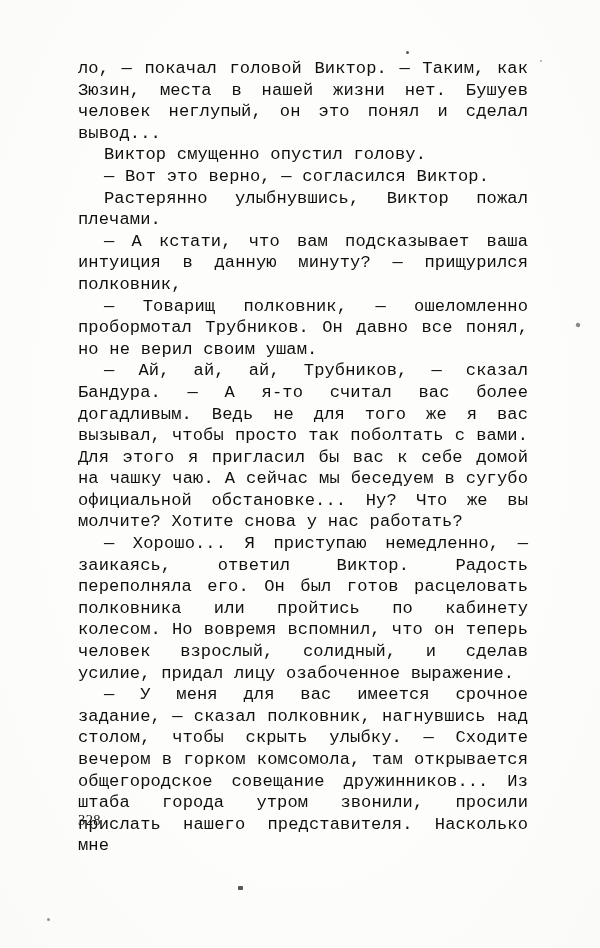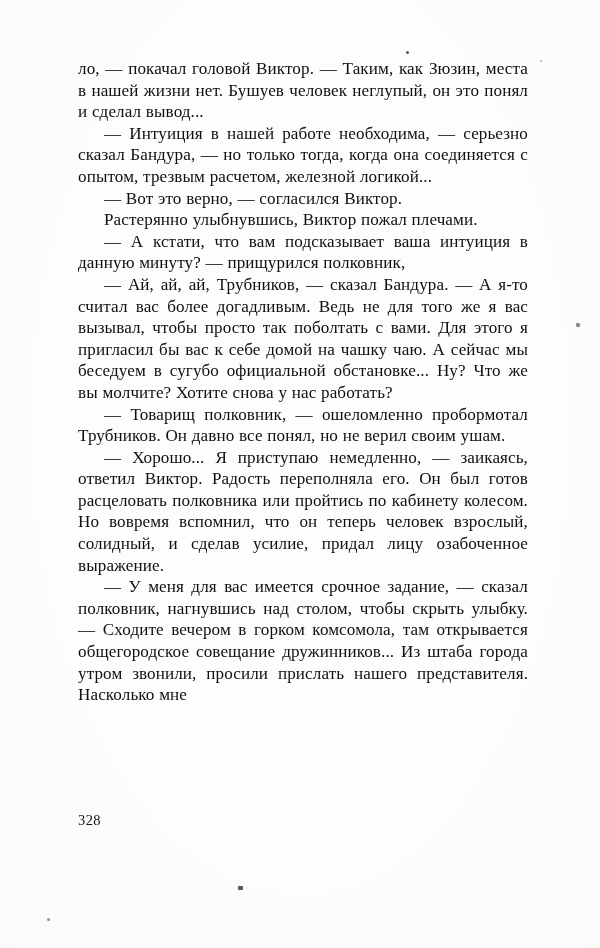--- a/index.html
+++ b/index.html
@@ -25,21 +25,21 @@
     pointer-events: none;
   }
   .textblock {
     position: absolute;
     left: 78px;
     top: 58px;
     width: 450px;
   }
   .para {
     margin: 0;
-    font-family: Liberation Serif, serif;
+    font-family: Liberation Mono, monospace;
     font-size: 17.1px;
     line-height: 21.6px;
     color: #100f0d;
     text-align: justify;
     text-justify: inter-word;
     letter-spacing: 0.1px;
     word-spacing: 0.3px;
     -webkit-font-smoothing: none;
   }
   .para.indent {
@@ -71,26 +71,26 @@
 </style>
 </head>
 <body>
 
 <div class="page">
 
   <div class="paper-tint"></div>
 
   <div class="textblock">
     <p class="para">ло, — покачал головой Виктор. — Таким, как Зюзин, места в нашей жизни нет. Бушуев человек неглупый, он это понял и сделал вывод...</p>
-    <p class="para indent">— Интуиция в нашей работе необходима, — серьезно сказал Бандура, — но только тогда, когда она соединяется с опытом, трезвым расчетом, железной логикой...</p>
+    <p class="para indent">Виктор смущенно опустил голову.</p>
     <p class="para indent">— Вот это верно, — согласился Виктор.</p>
     <p class="para indent">Растерянно улыбнувшись, Виктор пожал плечами.</p>
     <p class="para indent">— А кстати, что вам подсказывает ваша интуиция в данную минуту? — прищурился полковник,</p>
+    <p class="para indent">— Товарищ полковник, — ошеломленно пробормотал Трубников. Он давно все понял, но не верил своим ушам.</p>
     <p class="para indent">— Ай, ай, ай, Трубников, — сказал Бандура. — А я-то считал вас более догадливым. Ведь не для того же я вас вызывал, чтобы просто так поболтать с вами. Для этого я пригласил бы вас к себе домой на чашку чаю. А сейчас мы беседуем в сугубо официальной обстановке... Ну? Что же вы молчите? Хотите снова у нас работать?</p>
-    <p class="para indent">— Товарищ полковник, — ошеломленно пробормотал Трубников. Он давно все понял, но не верил своим ушам.</p>
     <p class="para indent">— Хорошо... Я приступаю немедленно, — заикаясь, ответил Виктор. Радость переполняла его. Он был готов расцеловать полковника или пройтись по кабинету колесом. Но вовремя вспомнил, что он теперь человек взрослый, солидный, и сделав усилие, придал лицу озабоченное выражение.</p>
     <p class="para indent">— У меня для вас имеется срочное задание, — сказал полковник, нагнувшись над столом, чтобы скрыть улыбку. — Сходите вечером в горком комсомола, там открывается общегородское совещание дружинников... Из штаба города утром звонили, просили прислать нашего представителя. Насколько мне</p>
   </div>
 
   <div class="pagenum">328</div>
 
   <span class="speck s1"></span>
   <span class="speck s2"></span>
   <span class="speck s3"></span>
   <span class="speck s4"></span>

